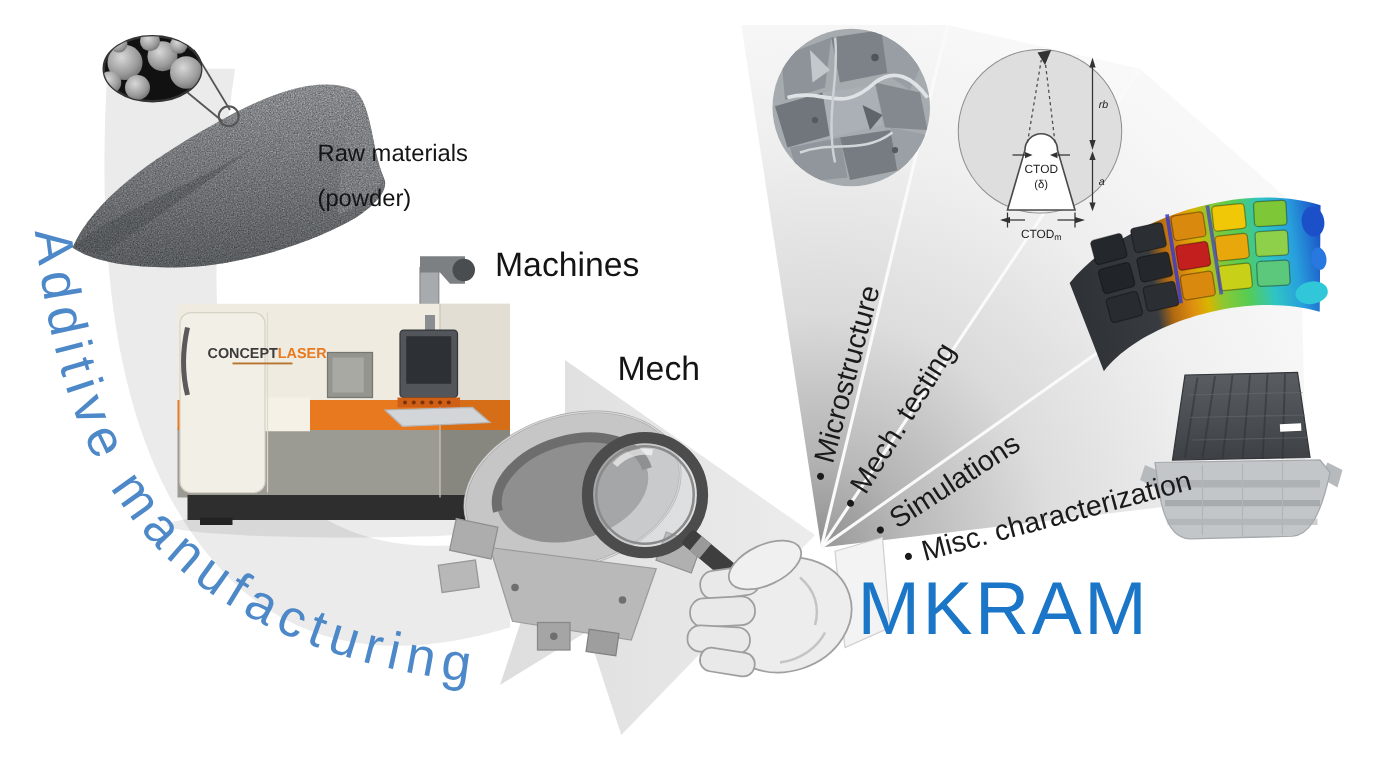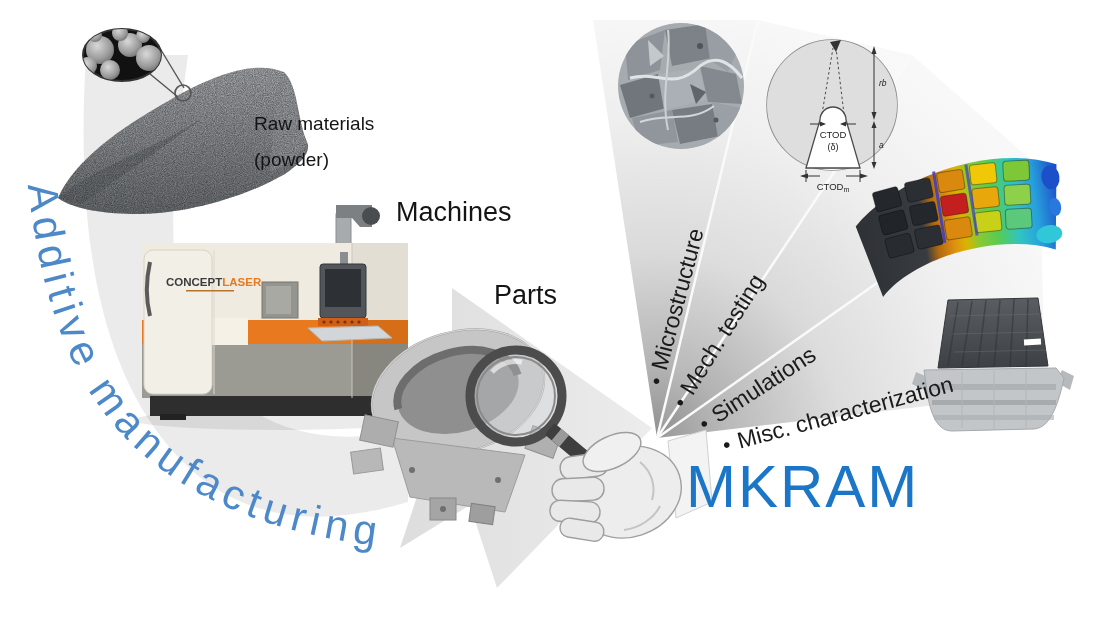--- a/index.html
+++ b/index.html
@@ -370,21 +370,21 @@
   </text>
 </svg>
 
 <div class="lbl" id="raw-label">
   <div>Raw materials</div>
   <div>(powder)</div>
 </div>
 
 <div class="lbl" id="machines-label">Machines</div>
 
-<div class="lbl" id="parts-label">Parts</div>
+<div class="lbl" id="parts-label">Mech</div>
 
 <div class="fan-label" id="fan-label-0">
   <span class="bullet">•</span><span>Microstructure</span>
 </div>
 <div class="fan-label" id="fan-label-1">
   <span class="bullet">•</span><span>Mech. testing</span>
 </div>
 <div class="fan-label" id="fan-label-2">
   <span class="bullet">•</span><span>Simulations</span>
 </div>

